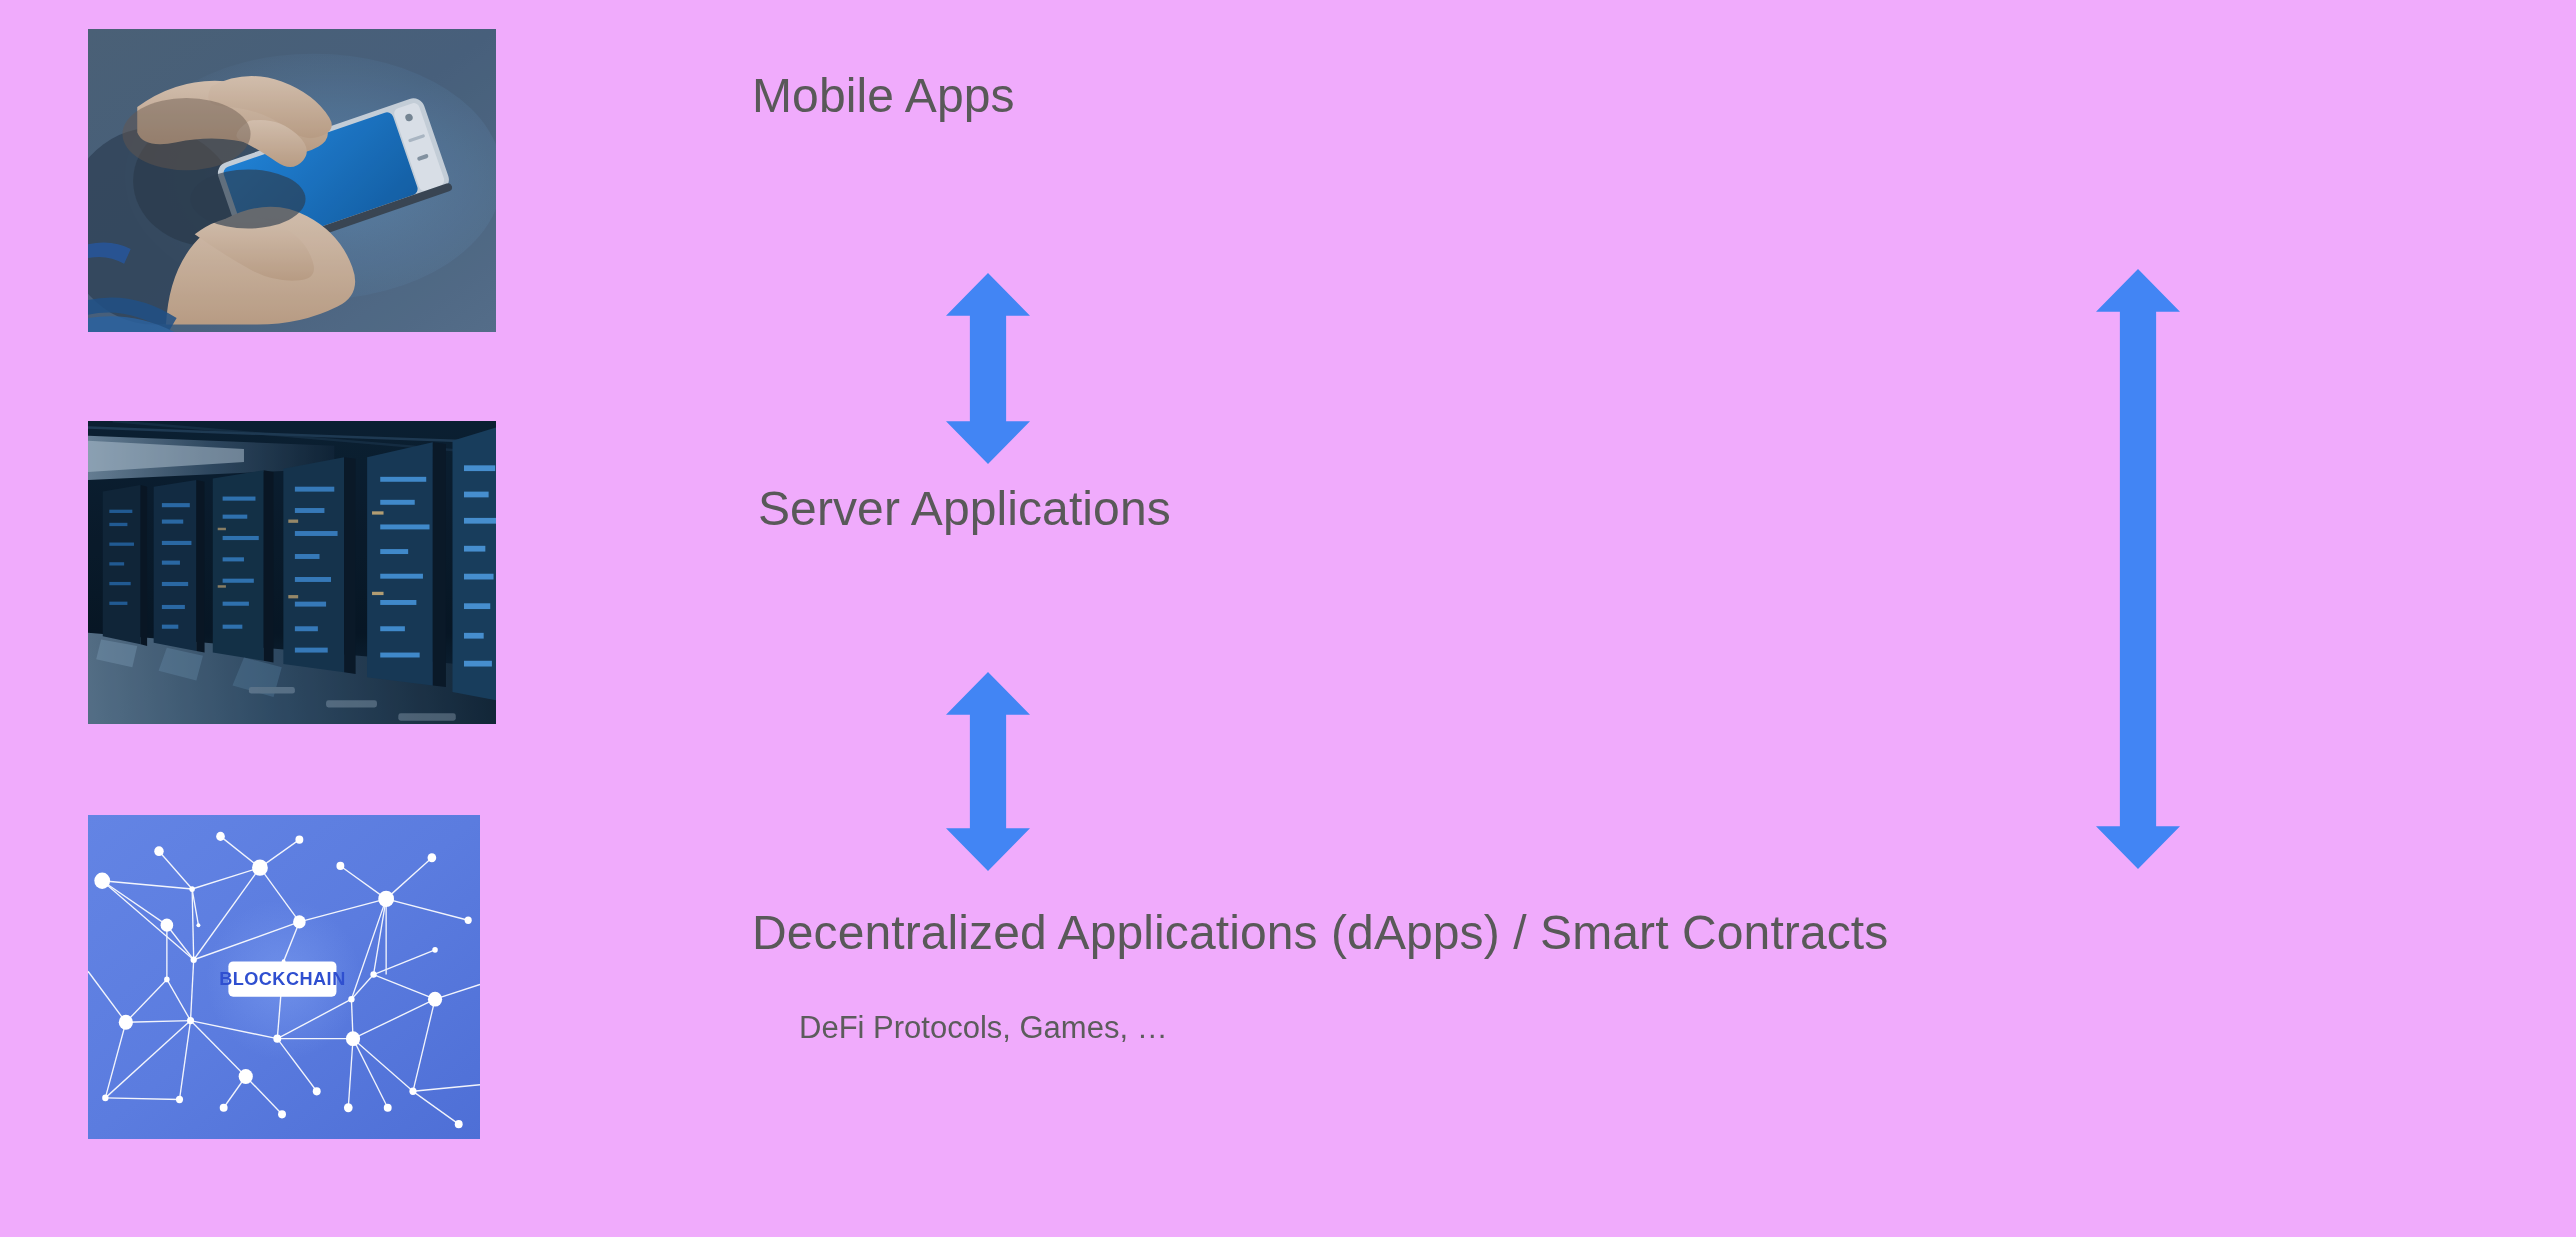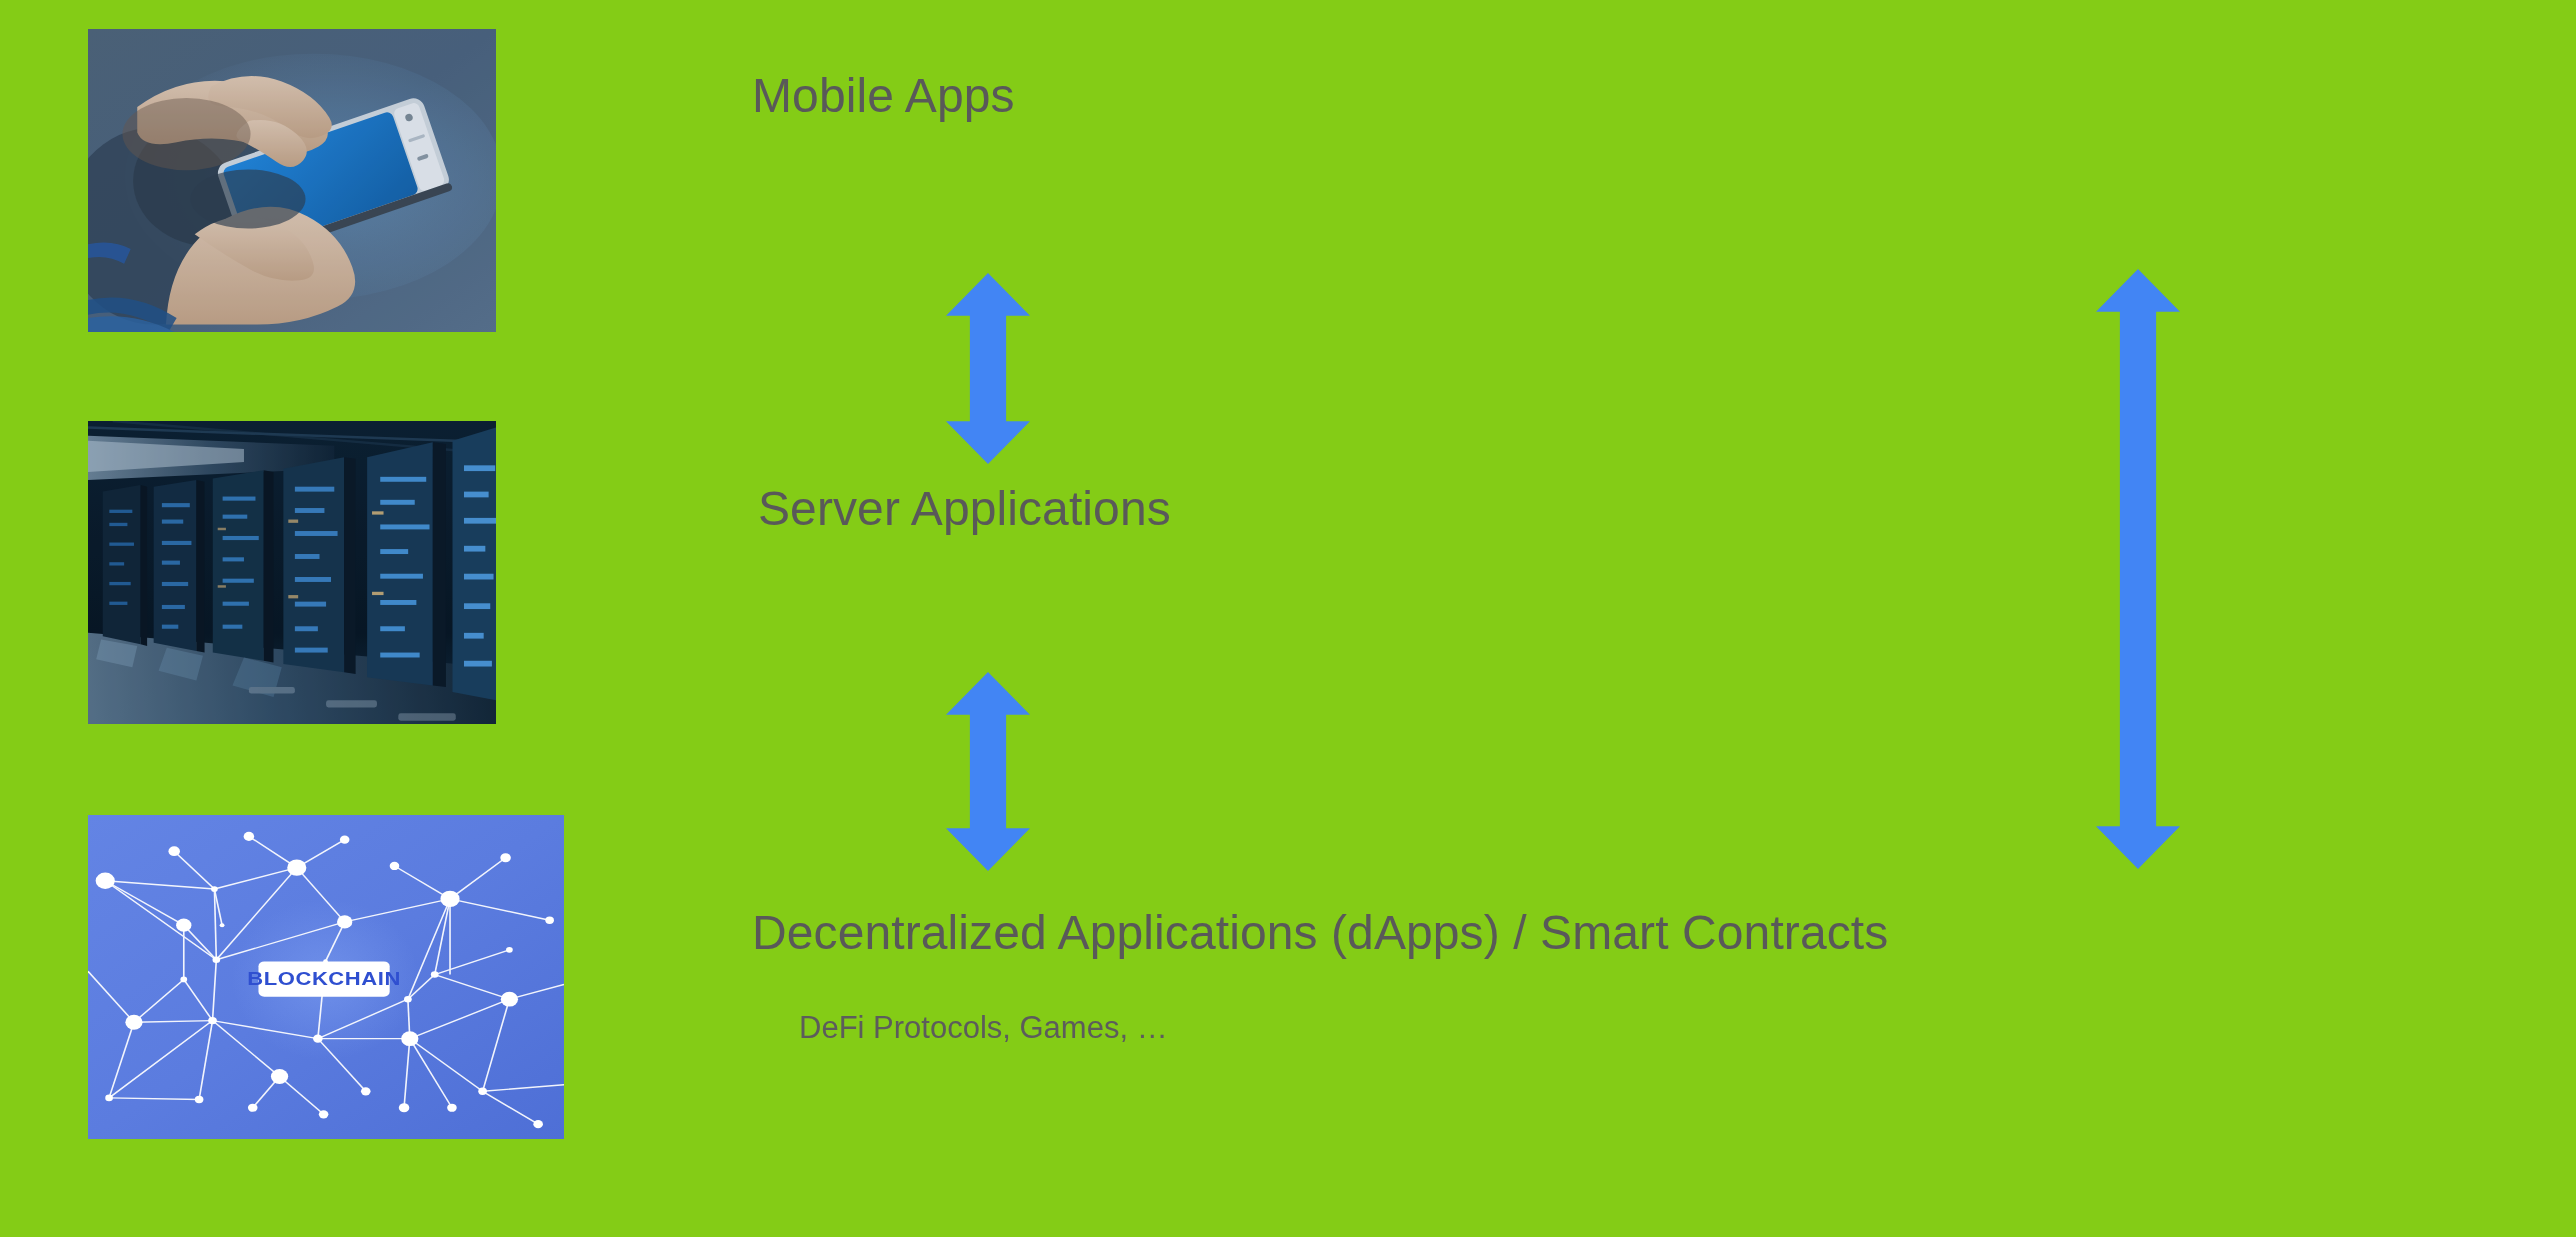--- a/index.html
+++ b/index.html
@@ -12,31 +12,31 @@
     height: 1237px;
     position: relative;
     overflow: hidden;
     font-family: "Liberation Sans", sans-serif;
     -webkit-font-smoothing: antialiased;
   }
 
   .slide {
     position: absolute;
     inset: 0;
-    background: #84cc16;
+    background: #f0abfc;
   }
 
   
   .thumb {
     position: absolute;
     overflow: hidden;
   }
   .thumb-1 { left: 88px; top: 29px;   width: 408px; height: 303px; }
   .thumb-2 { left: 88px; top: 421px;  width: 408px; height: 303px; }
-  .thumb-3 { left: 88px; top: 815px;  width: 476px; height: 324px; }
+  .thumb-3 { left: 88px; top: 815px;  width: 392px; height: 324px; }
 
   .thumb svg { display: block; width: 100%; height: 100%; }
 
   
   .row-title {
     position: absolute;
     left: 752px;
     color: #595959;
     font-size: 48px;
     line-height: 1.0;

